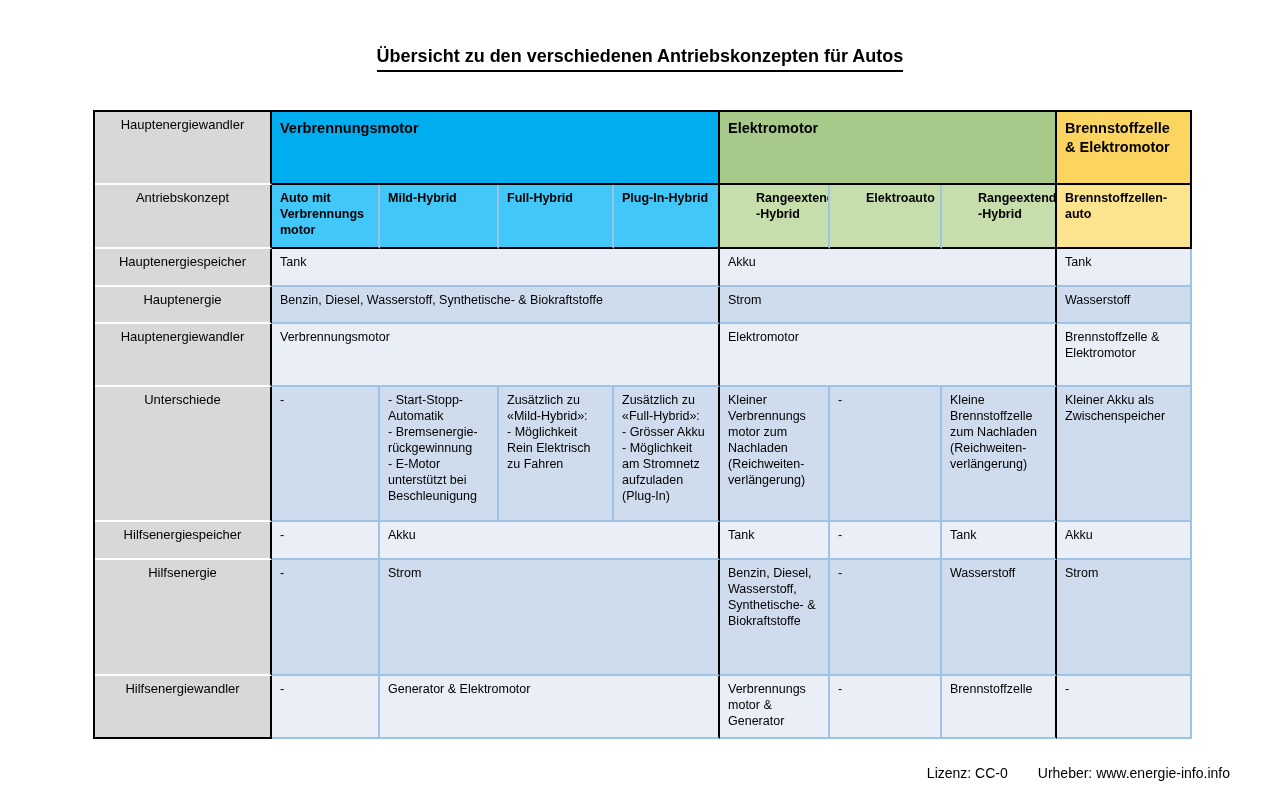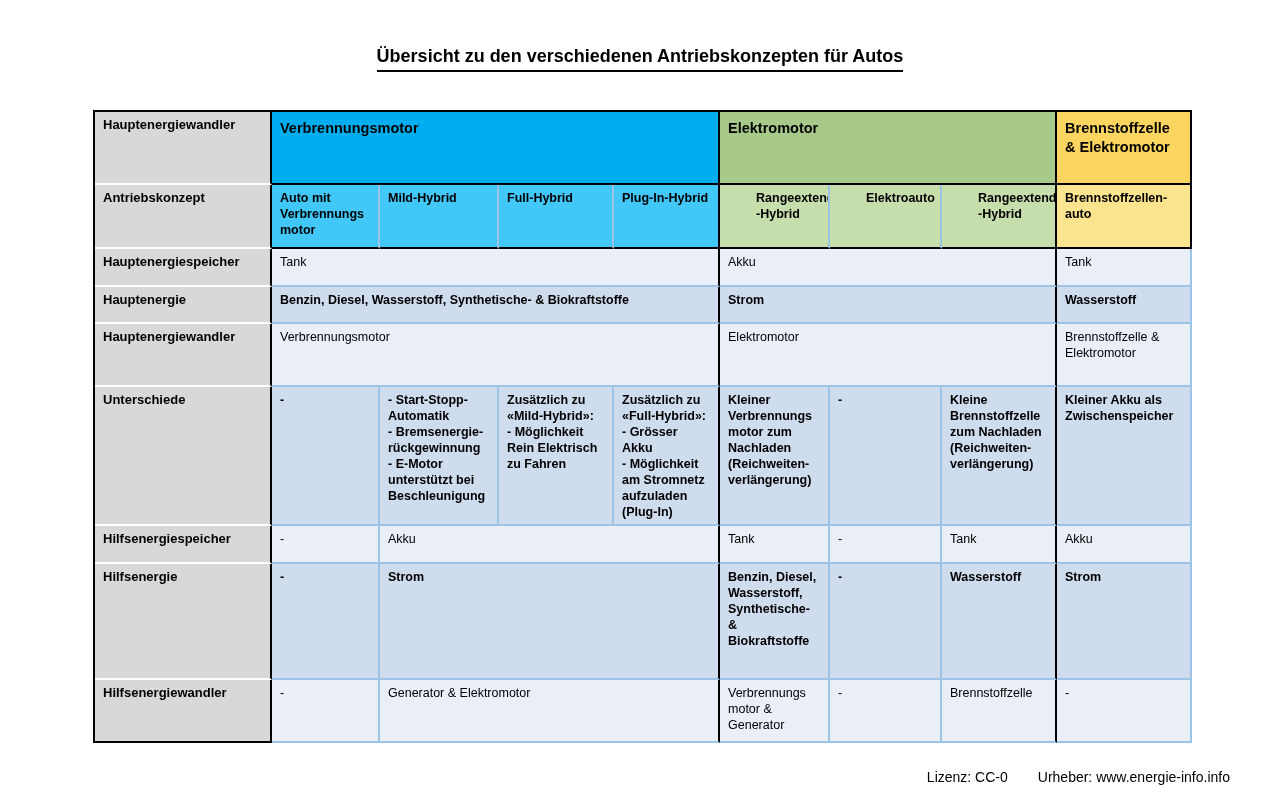--- a/index.html
+++ b/index.html
@@ -46,24 +46,25 @@
   tr.r3 > td { height: 38px; }
   tr.r4 > td { height: 37px; }
   tr.r5 > td { height: 63px; }
   tr.r6 > td { height: 135px; }
   tr.r7 > td { height: 38px; }
   tr.r8 > td { height: 116px; }
   tr.r9 > td { height: 63px; }
   
   td.lbl {
     background: var(--label-gray, #D8D8D8);
-    font-weight: bold;
+    font-weight: normal;
     font-size: 13px;
     border-right: 2px solid #000;
     border-bottom: 2px solid #fff;
+    text-align: center;
   }
   tr.r9 td.lbl { border-bottom: 2px solid #000; }
   
   td.gh {
     font-weight: bold;
     font-size: 14.5px;
     padding-top: 7px;
     border-right: 2px solid #000;
     border-bottom: 2px solid #000;
   }
@@ -75,21 +76,21 @@
   
   td.ge { border-right-color: #000; }
   
   .bg-blue    { background: var(--group-blue,  #00AEEF); }
   .bg-blue2   { background: var(--sub-blue,    #41C7F8); }
   .bg-green   { background: var(--group-green, #A7CA8B); }
   .bg-green2  { background: var(--sub-green,   #C6DDAC); padding-left: 36px; }
   .bg-yellow  { background: var(--group-yellow,#FBD55F); }
   .bg-yellow2 { background: var(--sub-yellow,  #FCE38D); }
   tr.band-light > td.body { background: var(--row-light, #EAEEF7); }
-  tr.band-dark  > td.body { background: var(--row-dark,  #CFDCEE); font-weight: bold; }
+  tr.band-dark  > td.body { background: var(--row-dark,  #CFDCEE); }
   .footer {
     margin-top: 26px;
     text-align: right;
     padding-right: 50px;
     font-size: 14px;
   }
   .footer .sep { display: inline-block; width: 30px; }
 </style>
 </head>
 <body>

